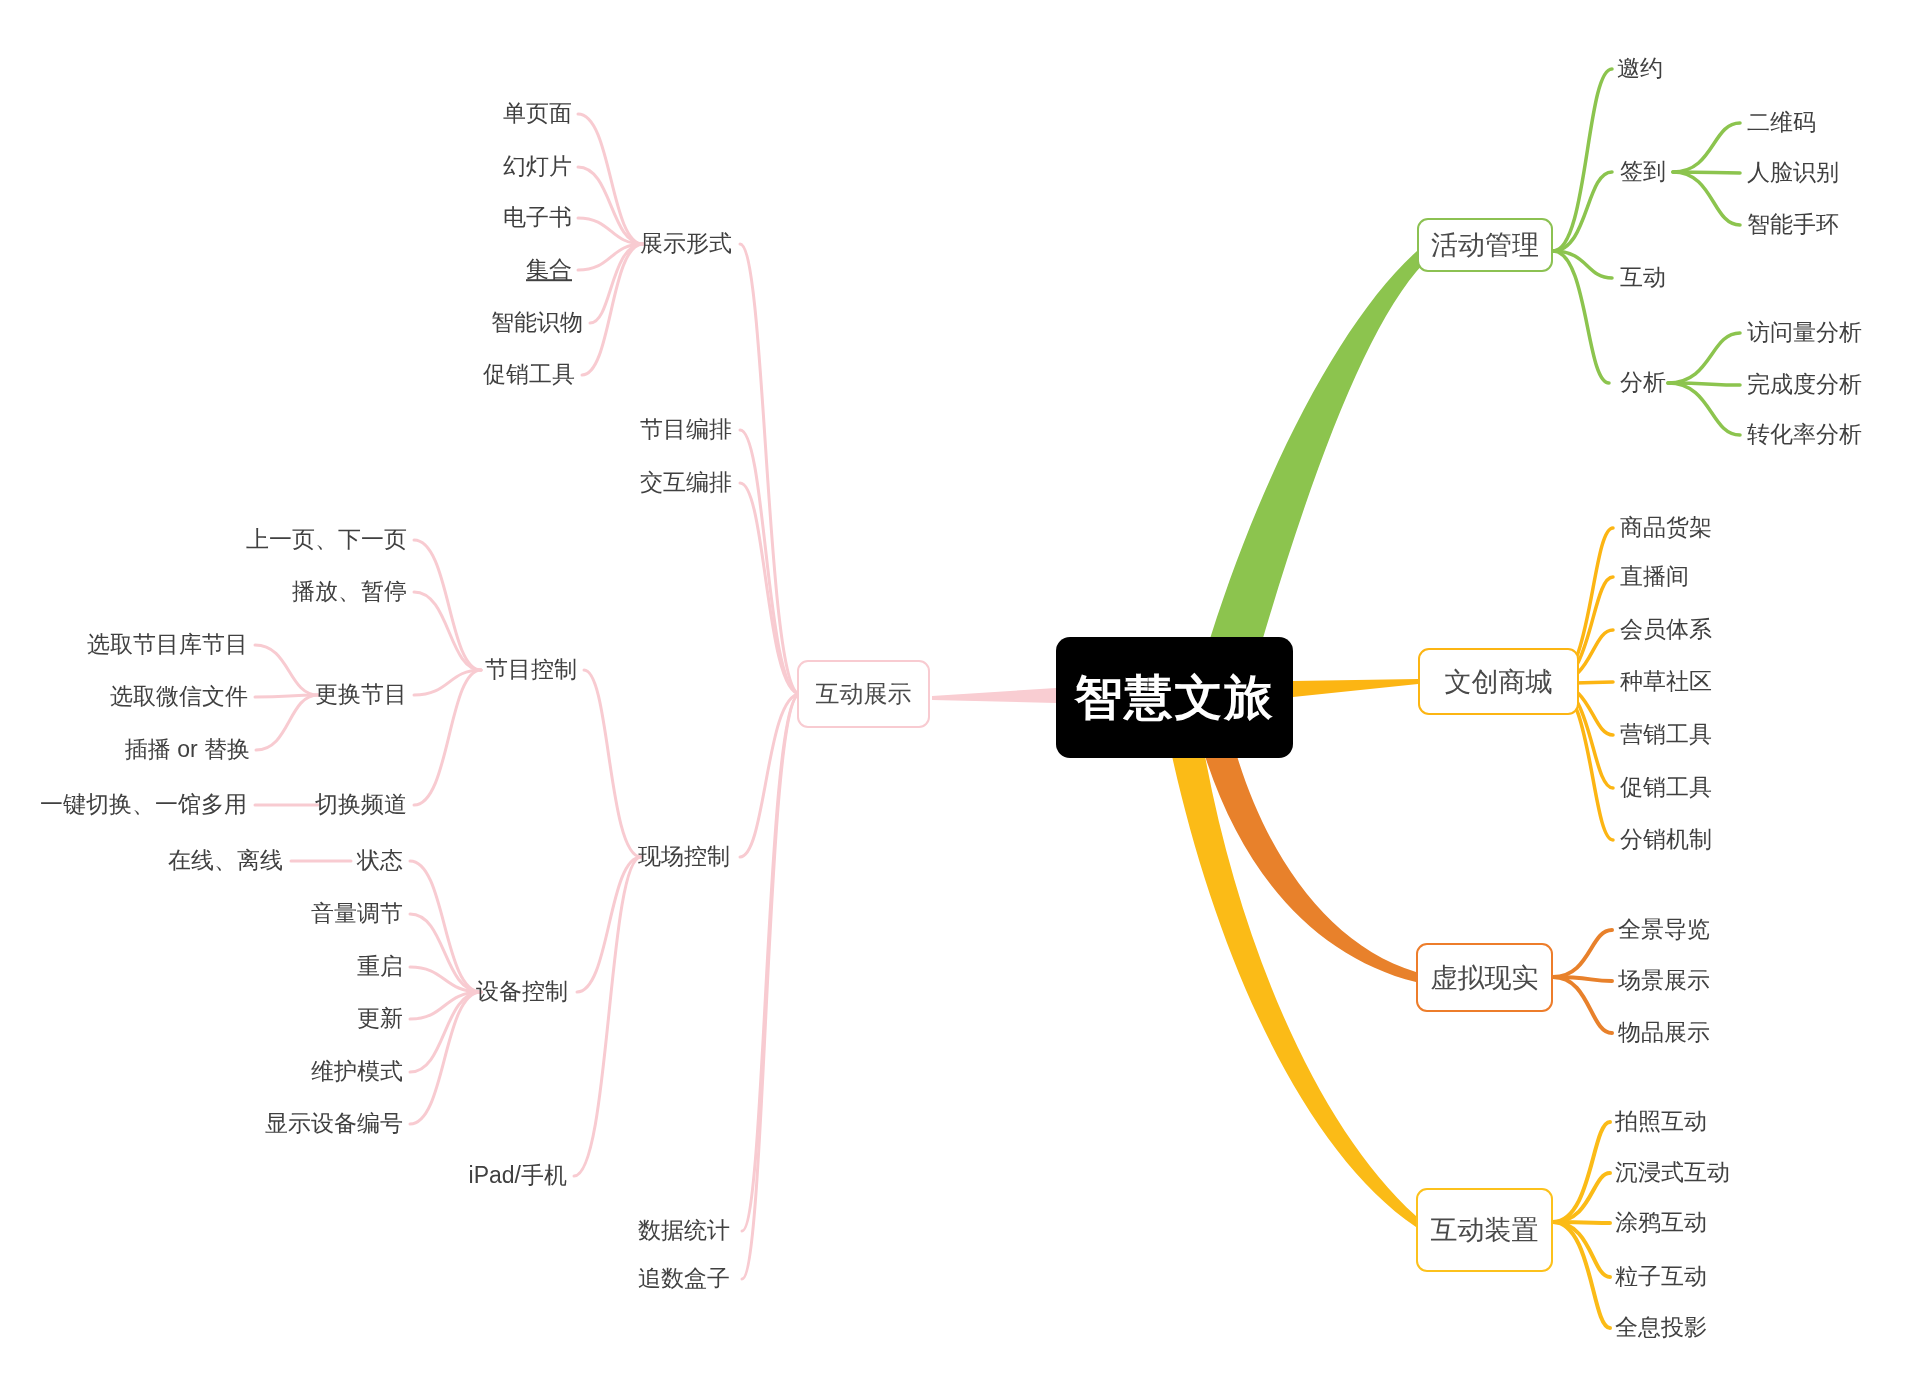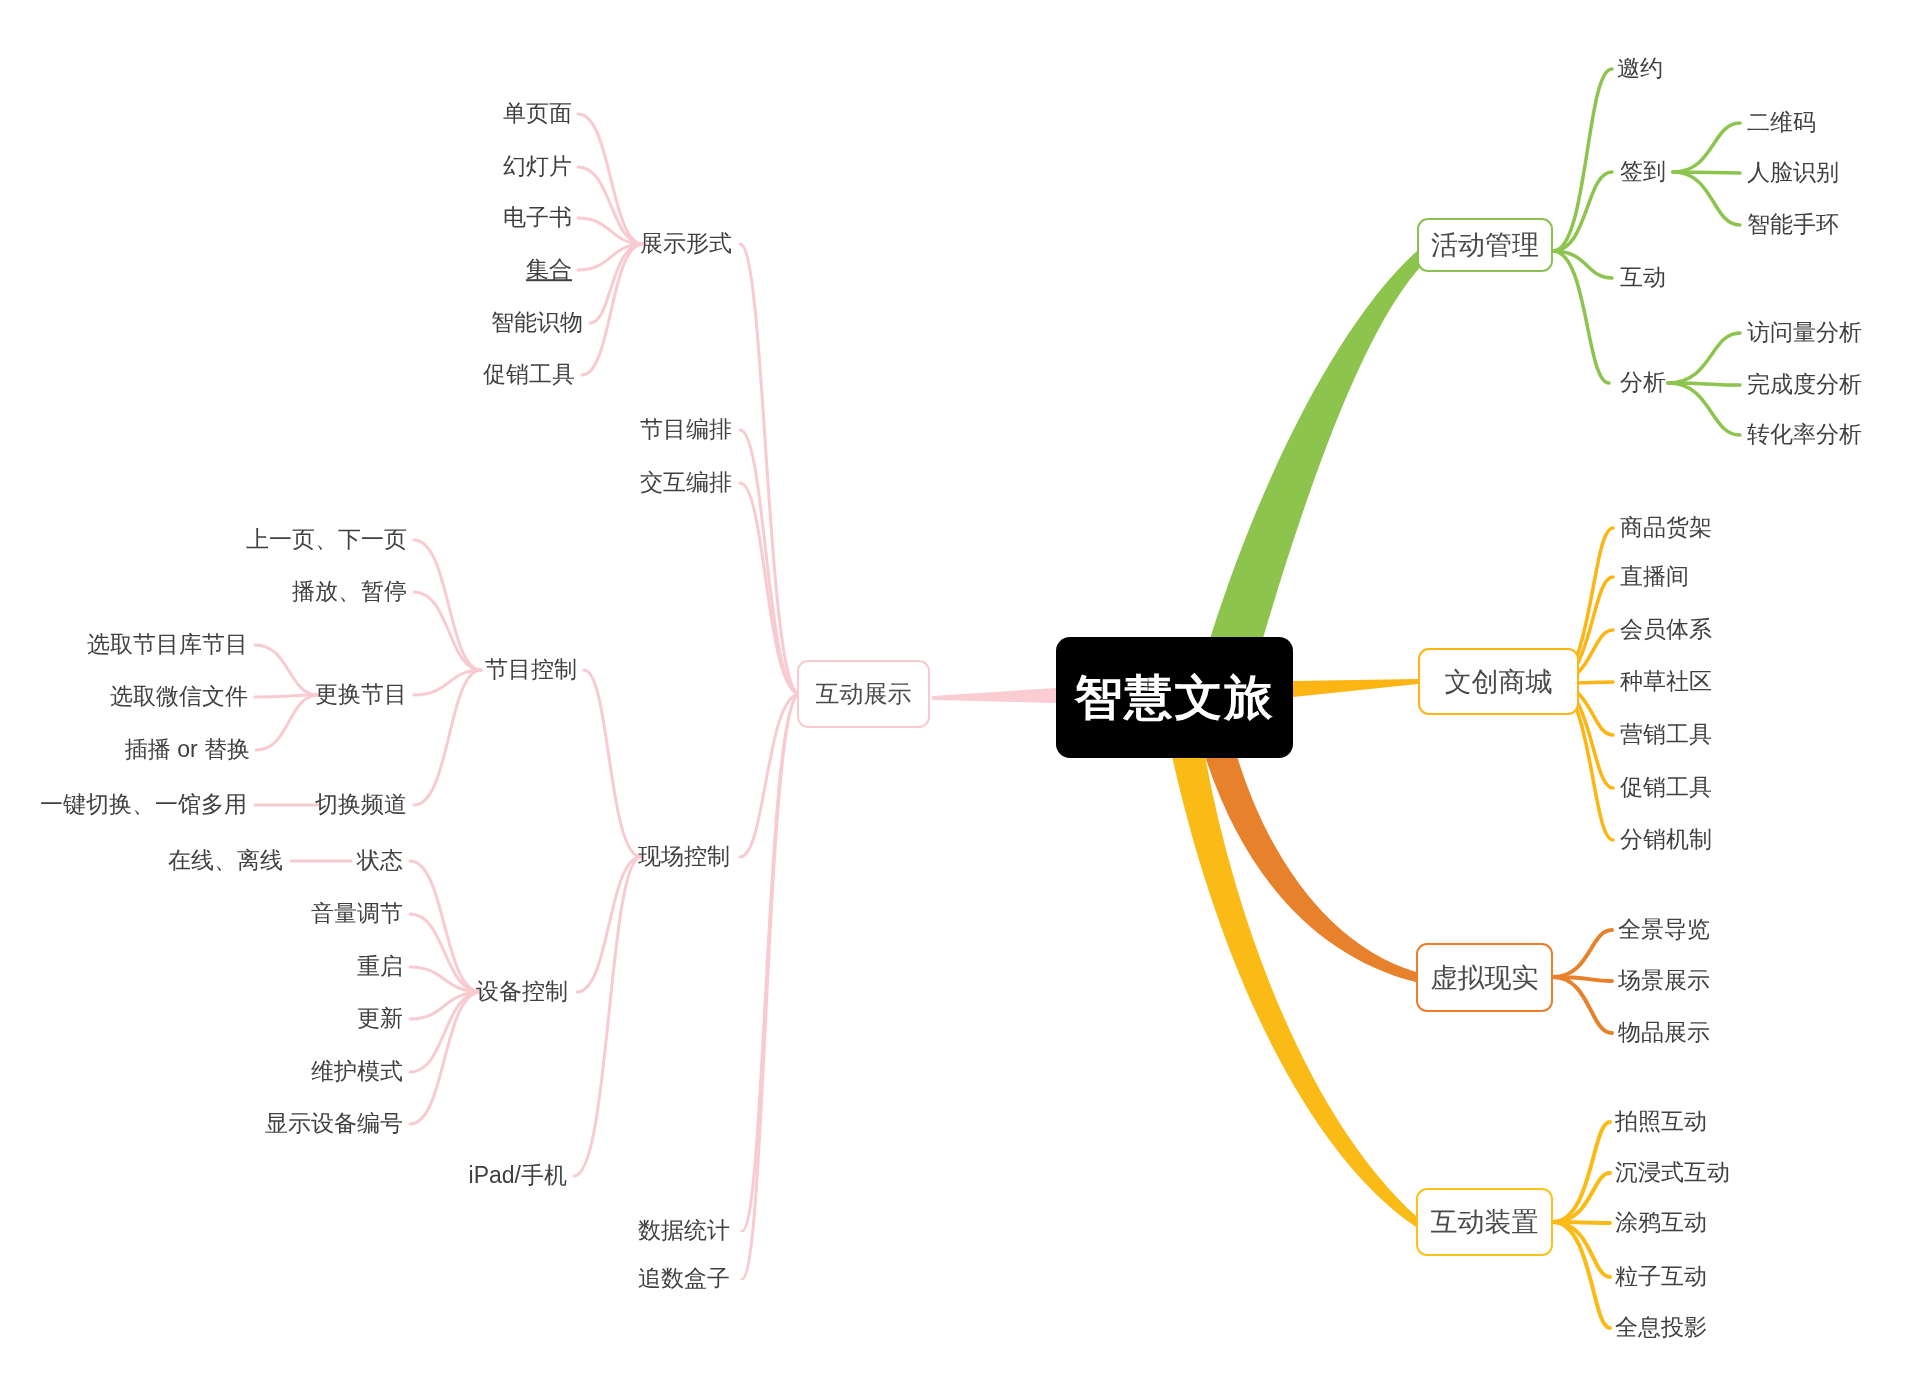--- a/index.html
+++ b/index.html
@@ -117,21 +117,21 @@
 <div class="node root" style="left:1056px;top:637px;width:237px;height:121px;">智慧文旅</div>
 
 <div class="node primary" style="left:797px;top:660px;width:133px;height:68px;border-color:#F8CBD1;font-size:24px;">互动展示</div>
 
 <div class="node primary" style="left:1417px;top:218px;width:136px;height:54px;border-color:#8CC152;">活动管理</div>
 
 <div class="node primary" style="left:1418px;top:648px;width:161px;height:67px;border-color:#FCB513;">文创商城</div>
 
 <div class="node primary" style="left:1416px;top:943px;width:137px;height:69px;border-color:#ED7D2B;">虚拟现实</div>
 
-<div class="node primary" style="left:1416px;top:1188px;width:137px;height:68px;border-color:#FCC11C;">互动装置</div>
+<div class="node primary" style="left:1416px;top:1188px;width:137px;height:84px;border-color:#FCC11C;">互动装置</div>
 
 <div class="lbl" style="right:1173px;top:244px;">展示形式</div>
 <div class="lbl" style="right:1333px;top:114px;">单页面</div>
 <div class="lbl" style="right:1333px;top:167px;">幻灯片</div>
 <div class="lbl" style="right:1333px;top:218px;">电子书</div>
 <div class="lbl" style="right:1333px;top:270px;text-decoration:underline;">集合</div>
 <div class="lbl" style="right:1322px;top:323px;">智能识物</div>
 <div class="lbl" style="right:1330px;top:375px;">促销工具</div>
 
 <div class="lbl" style="right:1173px;top:430px;">节目编排</div>

